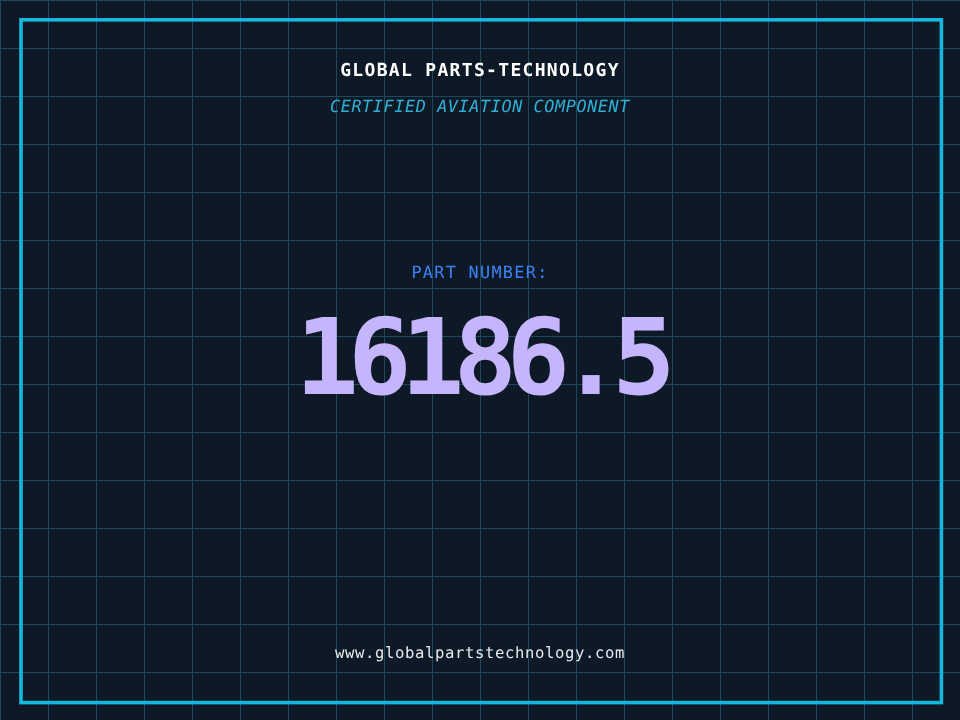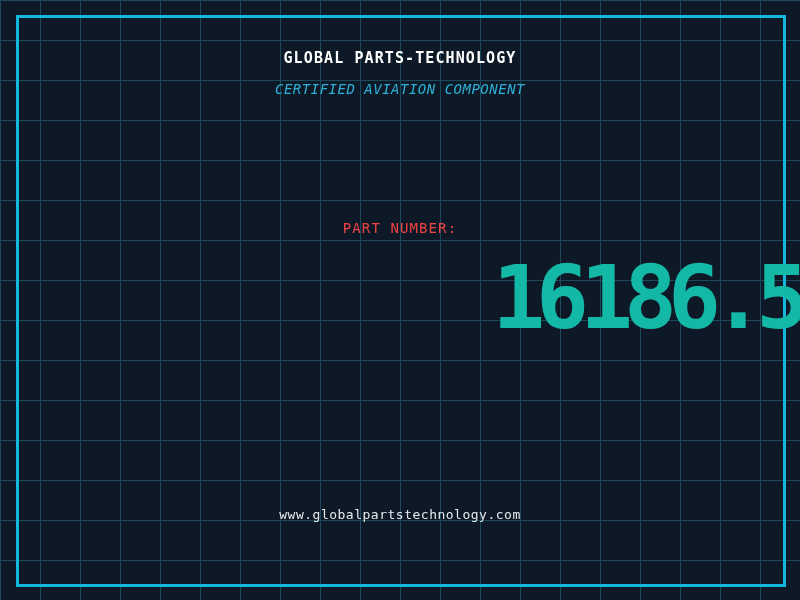--- a/index.html
+++ b/index.html
@@ -45,34 +45,33 @@
     top: 81px;
     font-size: 14px;
     letter-spacing: 0.5px;
     color: #2eb0d4;
     font-style: italic;
   }
   .part-label {
     top: 220px;
     font-size: 14px;
     letter-spacing: 1.1px;
-    color: #ef4444;
+    color: #3b82f6;
   }
   .part-number {
     top: 254px;
     font-size: 88px;
     line-height: 88px;
     font-weight: bold;
     letter-spacing: -9px;
     margin-right: -9px;
-    color: #14b8a6;
-    text-align: right;
+    color: #c4b5fd;
   }
   .website {
-    top: 507px;
+    top: 537px;
     font-size: 13px;
     letter-spacing: 0.5px;
     color: #e6eaee;
   }
 </style>
 </head>
 <body>
 
 <div class="frame"></div>
 

